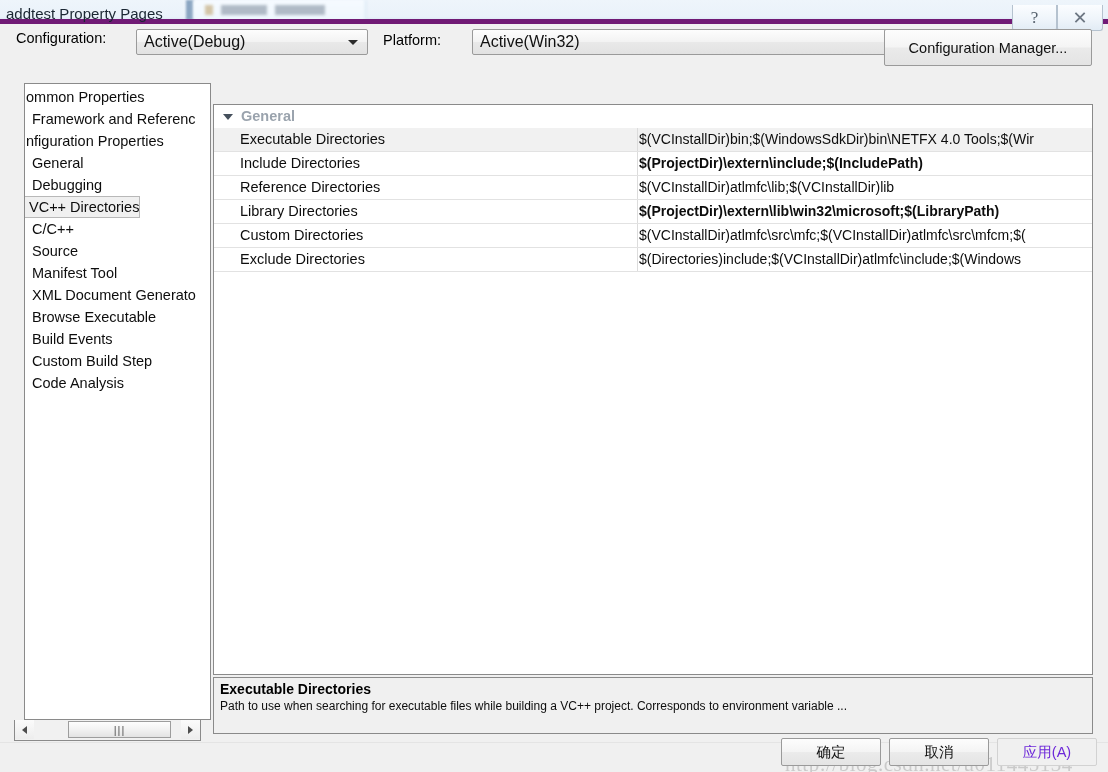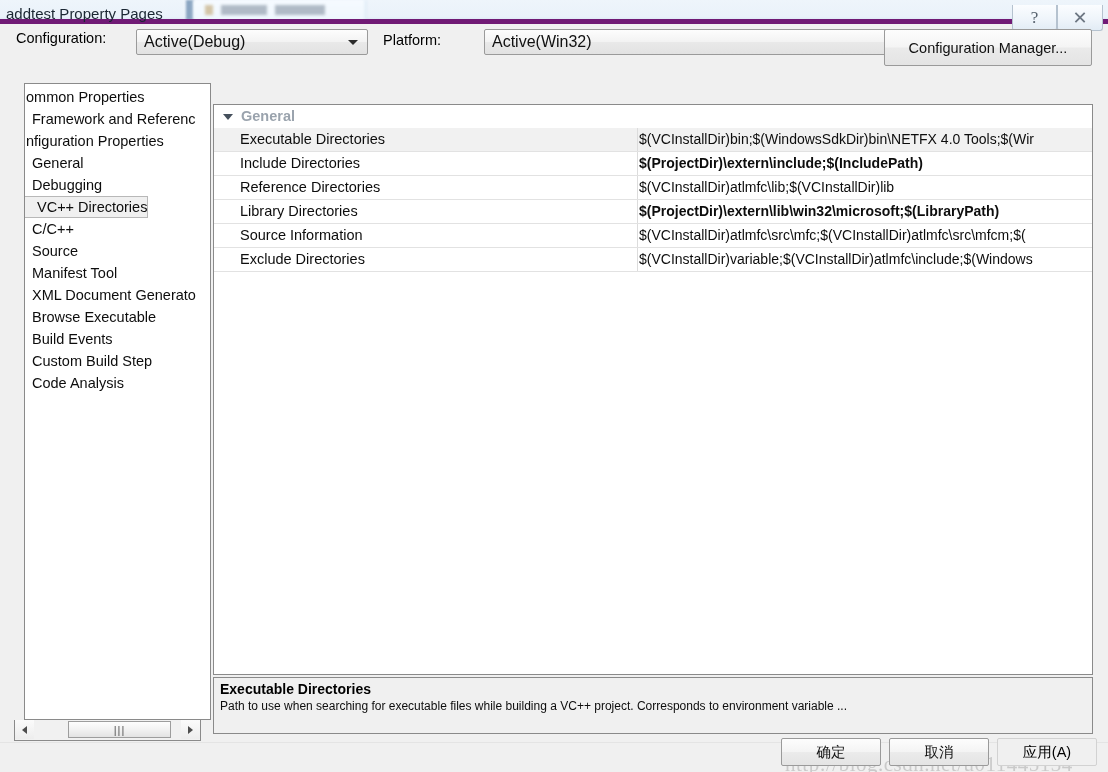--- a/index.html
+++ b/index.html
@@ -312,21 +312,21 @@
     width: 100px; height: 28px;
     background: linear-gradient(to bottom, #fdfdfd 0%, #f4f4f4 48%, #ebebeb 52%, #e4e4e4 100%);
     border: 1px solid #9a9a9a;
     border-radius: 2px;
     box-sizing: border-box;
     display: flex; align-items: center; justify-content: center;
     font-size: 14.5px;
     color: #111;
   }
   .footbtn.disabled {
-    color: #000000;
+    color: #6d28d9;
     background: #f0f0f0;
     border-color: #d2d2d2;
   }
   .ok     { left: 781px; }
   .cancel { left: 889px; }
   .apply  { left: 997px; }
 
   .watermark {
     position: absolute;
     left: 785px; top: 728px;
@@ -362,34 +362,34 @@
       <div class="glyph x">✕</div>
     </div>
 
     <div class="toprow">
       <div class="lbl" style="left:16px; top:6px;">Configuration:</div>
       <div class="combo" style="left:136px; top:5px; width:232px;">
         <div class="val">Active(Debug)</div>
         <div class="arrow"></div>
       </div>
       <div class="lbl" style="left:383px; top:8px;">Platform:</div>
-      <div class="combo" style="left:484px; top:5px; width:472px;">
+      <div class="combo" style="left:472px; top:5px; width:472px;">
         <div class="val">Active(Win32)</div>
         <div class="arrow"></div>
       </div>
       <div class="pushbtn" style="left:884px; top:5px; width:208px;">Configuration Manager...</div>
     </div>
 
     <div class="treepanel" id="treepanel">
         <div class="treeitem" style="left: -2px; top: 2px;">ommon Properties</div>
         <div class="treeitem" style="left: 4px; top: 24px;">Framework and Referenc</div>
         <div class="treeitem" style="left: -2px; top: 46px;">nfiguration Properties</div>
         <div class="treeitem" style="left: 4px; top: 68px;">General</div>
         <div class="treeitem" style="left: 4px; top: 90px;">Debugging</div>
-        <div class="treeitem selected" style="left: -1px; top: 112px; padding-left: 12px;">VC++ Directories</div>
+        <div class="treeitem selected" style="left: -1px; top: 112px; padding-left: 4px;">VC++ Directories</div>
         <div class="treeitem" style="left: 4px; top: 134px;">C/C++</div>
         <div class="treeitem" style="left: 4px; top: 156px;">Source</div>
         <div class="treeitem" style="left: 4px; top: 178px;">Manifest Tool</div>
         <div class="treeitem" style="left: 4px; top: 200px;">XML Document Generato</div>
         <div class="treeitem" style="left: 4px; top: 222px;">Browse Executable</div>
         <div class="treeitem" style="left: 4px; top: 244px;">Build Events</div>
         <div class="treeitem" style="left: 4px; top: 266px;">Custom Build Step</div>
         <div class="treeitem" style="left: 4px; top: 288px;">Code Analysis</div>
       </div>
 
@@ -422,28 +422,28 @@
           <div class="pname">Reference Directories</div>
           <div class="col-divider"></div>
           <div class="pval">$(VCInstallDir)atlmfc\lib;$(VCInstallDir)lib</div>
         </div>
         <div class="grid-row">
           <div class="pname">Library Directories</div>
           <div class="col-divider"></div>
           <div class="pval bold">$(ProjectDir)\extern\lib\win32\microsoft;$(LibraryPath)</div>
         </div>
         <div class="grid-row">
-          <div class="pname">Source Information</div>
+          <div class="pname">Custom Directories</div>
           <div class="col-divider"></div>
           <div class="pval">$(VCInstallDir)atlmfc\src\mfc;$(VCInstallDir)atlmfc\src\mfcm;$(</div>
         </div>
         <div class="grid-row">
           <div class="pname">Exclude Directories</div>
           <div class="col-divider"></div>
-          <div class="pval">$(VCInstallDir)variable;$(VCInstallDir)atlmfc\include;$(Windows</div>
+          <div class="pval">$(Directories)include;$(VCInstallDir)atlmfc\include;$(Windows</div>
         </div>
       </div>
 
     <div class="descpane">
       <div class="desc-title">Executable Directories</div>
       <div class="desc-body">Path to use when searching for executable files while building a VC++ project.  Corresponds to environment variable ...</div>
     </div>
 
     <div class="footer-sep"></div>
     <div class="watermark">http://blog.csdn.net/u011445134</div>

